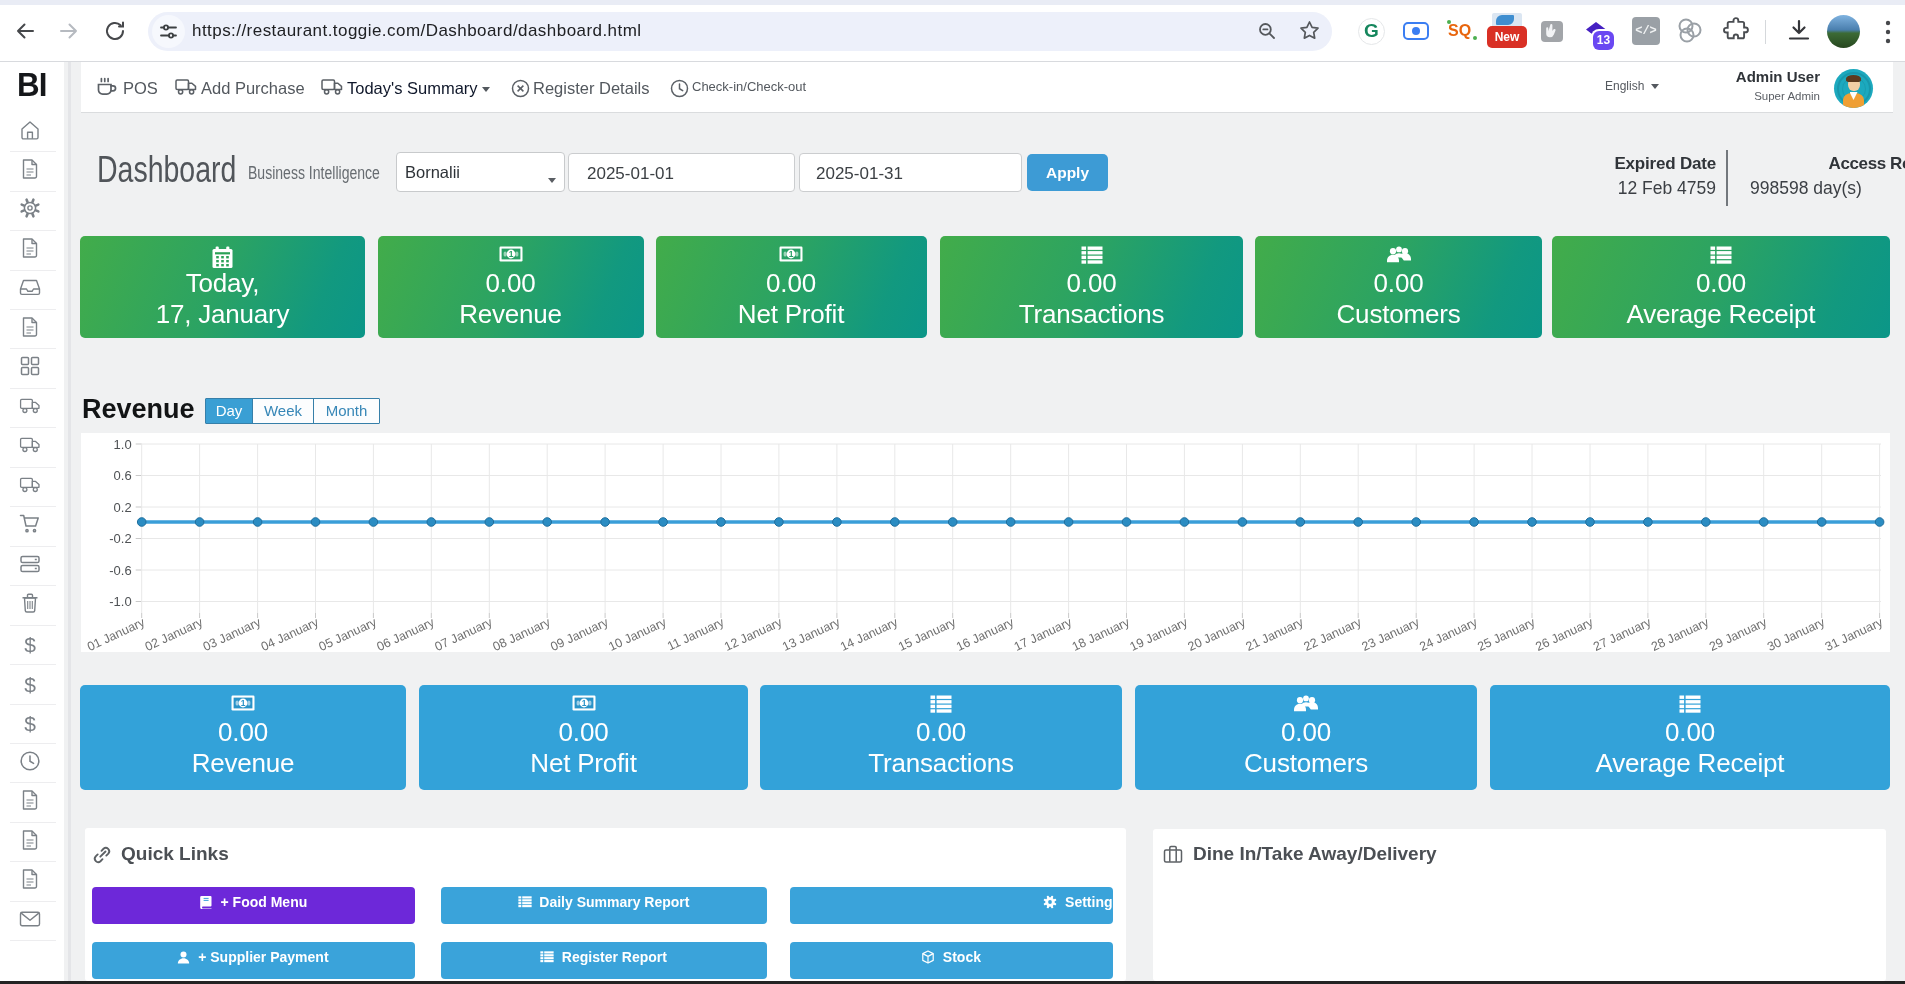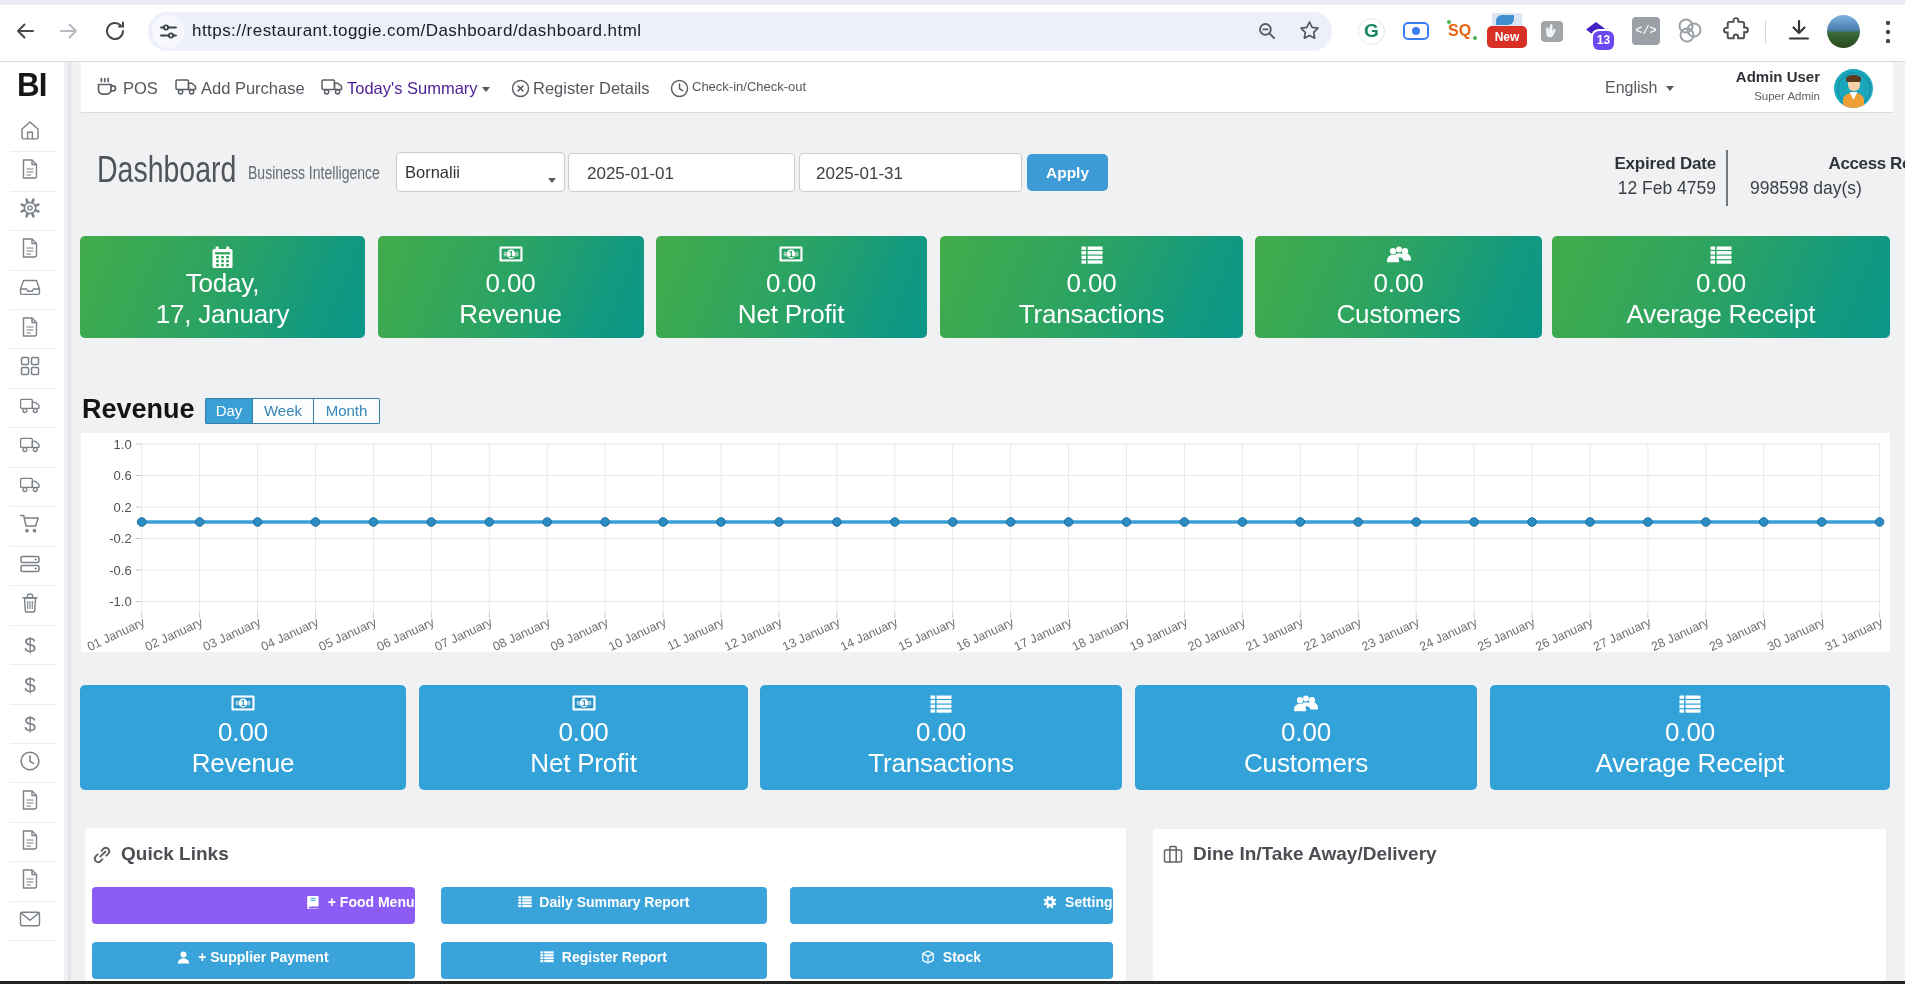--- a/index.html
+++ b/index.html
@@ -271,36 +271,36 @@
     </svg></div>
 <div class="abs" style="left:201px;top:79px;font-size:16.5px;color:#53585e">Add Purchase</div>
 <div class="abs" style="left:321px;top:78px"><svg width="22" height="18" viewBox="0 0 22 18">
       <g fill="none" stroke="#5b6066" stroke-width="1.5" stroke-linejoin="round">
 <rect x="1" y="2" width="12.5" height="9.5" rx="1.2"></rect>
 <path d="M13.5 5.2h3.4l3.6 3.2v3.1h-7z"></path>
 <circle cx="5.6" cy="13.8" r="2.1"></circle>
         <circle cx="16.6" cy="13.8" r="2.1"></circle>
       </g>
     </svg></div>
-<div class="abs" style="left:347px;top:79px;font-size:16.5px;color:#4c1d95">Today's Summary <span style="display:inline-block;width:0;height:0;border-left:4.5px solid transparent;border-right:4.5px solid transparent;border-top:5px solid #53585e;vertical-align:middle;"></span></div>
+<div class="abs" style="left:347px;top:79px;font-size:16.5px;color:#0f172a">Today's Summary <span style="display:inline-block;width:0;height:0;border-left:4.5px solid transparent;border-right:4.5px solid transparent;border-top:5px solid #53585e;vertical-align:middle;"></span></div>
 <div class="abs" style="left:511px;top:79px"><svg width="19" height="19" viewBox="0 0 19 19">
       <g fill="none" stroke="#5b6066" stroke-width="1.5">
 <circle cx="9.5" cy="9.5" r="8"></circle>
         <path d="M6.6 6.6l5.8 5.8M12.4 6.6l-5.8 5.8"></path>
       </g>
     </svg></div>
 <div class="abs" style="left:533px;top:79px;font-size:16.5px;color:#53585e">Register Details</div>
 <div class="abs" style="left:670px;top:79px"><svg width="19" height="19" viewBox="0 0 19 19">
       <g fill="none" stroke="#5b6066" stroke-width="1.5" stroke-linecap="round">
 <circle cx="9.5" cy="9.5" r="8"></circle>
         <path d="M9.5 5v4.7l3.2 1.9"></path>
       </g>
     </svg></div>
 <div class="abs" style="left:692px;top:79px;font-size:13px;color:#53585e">Check-in/Check-out</div>
-<div class="abs" style="left:1605px;top:79px;font-size:16px;color:#55595f">English &nbsp;<span style="display:inline-block;width:0;height:0;border-left:4.5px solid transparent;border-right:4.5px solid transparent;border-top:5px solid #55595f;vertical-align:middle;"></span></div>
+<div class="abs" style="left:1605px;top:79px;font-size:12px;color:#55595f">English &nbsp;<span style="display:inline-block;width:0;height:0;border-left:4.5px solid transparent;border-right:4.5px solid transparent;border-top:5px solid #55595f;vertical-align:middle;"></span></div>
 <div class="abs" style="left:1670px;top:69px;width:150px;text-align:right;font:700 15px/1.1 'Liberation Sans',sans-serif;color:#2f3338">Admin User</div>
 <div class="abs" style="left:1670px;top:90px;width:150px;text-align:right;font:400 11.5px/1.1 'Liberation Sans',sans-serif;color:#5a5e64">Super Admin</div>
 <div class="abs" style="left:1834px;top:69px;width:39px;height:39px;border-radius:50%;overflow:hidden;background:#1ca9be">
 <div class="abs" style="left:2.5px;top:2.5px;width:34px;height:34px;border-radius:50%;border:2px solid rgba(10,70,90,0.18)"></div>
 <div class="abs" style="left:7.5px;top:7.5px;width:24px;height:24px;border-radius:50%;border:1.5px solid rgba(10,70,90,0.12)"></div>
 <div class="abs" style="left:13.5px;top:8.5px;width:12px;height:13.5px;border-radius:46%;background:#f3cfa4"></div>
 <div class="abs" style="left:12px;top:5.5px;width:15px;height:7px;border-radius:50% 50% 25% 25%;background:#5d3a1e"></div>
 <div class="abs" style="left:9px;top:23.5px;width:21px;height:16px;border-radius:42% 42% 0 0;background:#ef9f34"></div>
 <div class="abs" style="left:15.5px;top:23px;width:8px;height:8px;background:#fdfdfd;clip-path:polygon(0 0,100% 0,50% 100%)"></div>
 </div>
@@ -629,21 +629,21 @@
   </div>
 <div class="abs" style="left:85px;top:828px;width:1040.5px;height:153px;background:#fff;border-radius:3px"></div>
 <div class="abs" style="left:92px;top:845px"><svg width="20" height="20" viewBox="0 0 20 20">
       <g fill="none" stroke="#5d6165" stroke-width="1.9" stroke-linecap="round">
 <path d="M8.3 11.7l5.2-5.2"></path>
 <path d="M9.5 5.8l2-2a3.4 3.4 0 0 1 4.8 4.8l-2 2"></path>
 <path d="M10.5 14.2l-2 2a3.4 3.4 0 0 1-4.8-4.8l2-2"></path>
       </g>
     </svg></div>
 <div class="abs" style="left:121px;top:844px;font:700 19px/1.1 'Liberation Sans',sans-serif;color:#4b4f54">Quick Links</div>
-<div class="abs" style="left:91.5px;top:886.5px;width:323px;height:37px;background:#8b5cf6;border-radius:4px;color:#fff;font:700 14px/31px 'Liberation Sans',sans-serif;text-align:right"><svg width="14" height="14" viewBox="0 0 14 14" style="vertical-align:-2px">
+<div class="abs" style="left:91.5px;top:886.5px;width:323px;height:37px;background:#6d28d9;border-radius:4px;color:#fff;font:700 14px/31px 'Liberation Sans',sans-serif;text-align:center"><svg width="14" height="14" viewBox="0 0 14 14" style="vertical-align:-2px">
       <g fill="#fff">
 <path d="M2.5 1h9a1 1 0 0 1 1 1v8.6a1 1 0 0 1-1 1h-8a1.4 1.4 0 0 0 0 1.9h9v0.9h-9A2.3 2.3 0 0 1 1.2 12V2.3A1.3 1.3 0 0 1 2.5 1z"></path>
 </g>
       <path d="M4.6 3.4h5M4.6 5.4h5" stroke="#3aa3da" stroke-width="1"></path>
     </svg>&nbsp; + Food Menu</div>
 <div class="abs" style="left:440.5px;top:886.5px;width:326px;height:37px;background:#3aa3da;border-radius:4px;color:#fff;font:700 14px/31px 'Liberation Sans',sans-serif;text-align:center"><svg width="14" height="12" viewBox="0 0 22 19" style="vertical-align:-1px">
       <g fill="#fff">
 <rect x="0.5" y="0.5" width="4.6" height="3.4"></rect>
         <rect x="6.6" y="0.5" width="14.9" height="3.4"></rect>
 <rect x="0.5" y="5.1" width="4.6" height="3.4"></rect>

